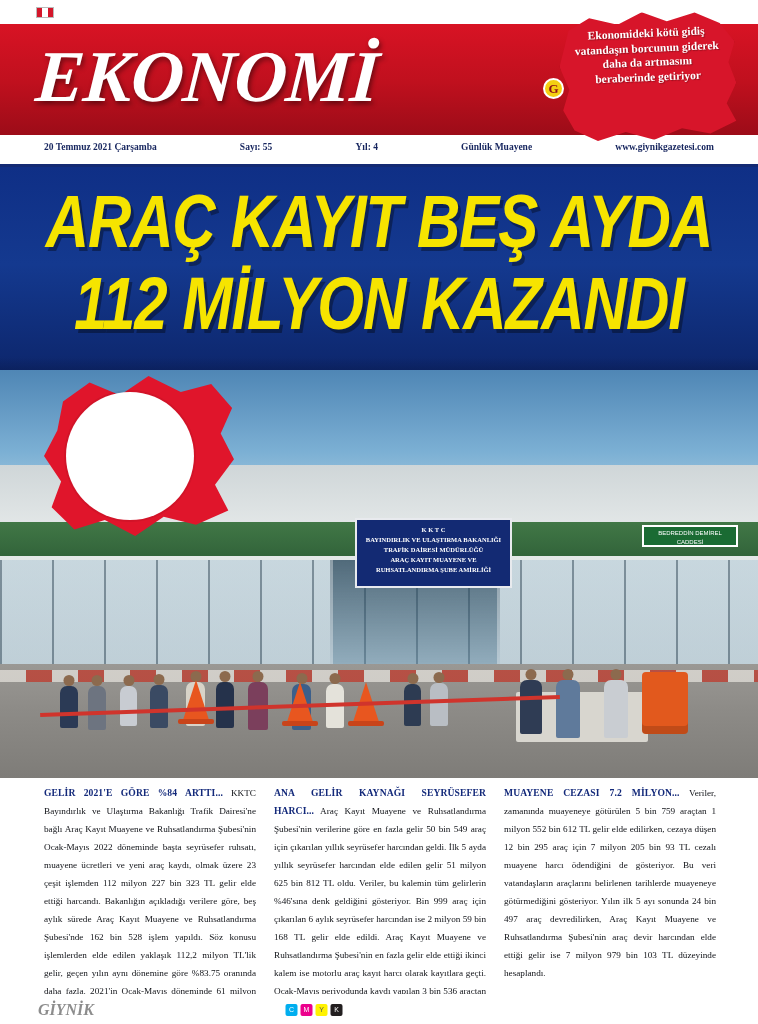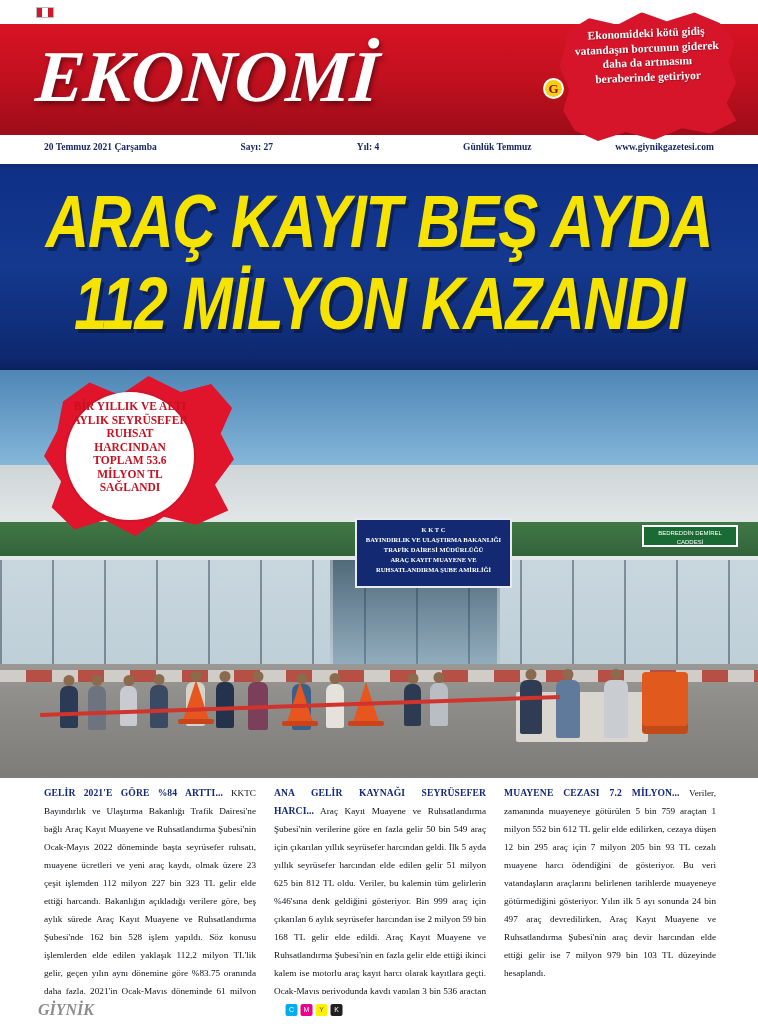--- a/index.html
+++ b/index.html
@@ -323,23 +323,23 @@
   </div>
 
   <div class="stamp">
     <div class="splat"></div>
     <div class="txt">Ekonomideki kötü gidiş vatandaşın borcunun giderek daha da artmasını beraberinde getiriyor</div>
   </div>
 
   <div class="infobar">
     <div class="row">
       <span>20 Temmuz 2021 Çarşamba</span>
-      <span>Sayı: 27</span>
+      <span>Sayı: 55</span>
       <span>Yıl: 4</span>
-      <span>Günlük Temmuz</span>
+      <span>Günlük Muayene</span>
       <span>www.giynikgazetesi.com</span>
     </div>
   </div>
 
   <div class="headline-block">
     <div class="headline l1">ARAÇ KAYIT BEŞ AYDA</div>
     <div class="headline l2">112 MİLYON KAZANDI</div>
   </div>
 
   <div class="photo">
@@ -415,21 +415,20 @@
     <div class="cone" style="left:366px; top:352px;">
         <i></i>
         <b></b>
       </div>
     <div class="redtape"></div>
   </div>
 
   <div class="burst">
     <div class="splat2"></div>
     <div class="circ"></div>
-    <div class="btxt">BİR YILLIK VE ALTI AYLIK SEYRÜSEFER RUHSAT HARCINDAN TOPLAM 53.6 MİLYON TL SAĞLANDI</div>
   </div>
 
   <div class="columns">
     <div class="col">
       <p class="coltext">
         <span class="lede">GELİR 2021'E GÖRE %84 ARTTI...</span><span class="body"> KKTC Bayındırlık ve Ulaştırma Bakanlığı Trafik Dairesi'ne bağlı Araç Kayıt Muayene ve Ruhsatlandırma Şubesi'nin Ocak-Mayıs 2022 döneminde başta seyrüsefer ruhsatı, muayene ücretleri ve yeni araç kaydı, olmak üzere 23 çeşit işlemden 112 milyon 227 bin 323 TL gelir elde ettiği harcandı. Bakanlığın açıkladığı verilere göre, beş aylık sürede Araç Kayıt Muayene ve Ruhsatlandırma Şubesi'nde 162 bin 528 işlem yapıldı. Söz konusu işlemlerden elde edilen yaklaşık 112,2 milyon TL'lik gelir, geçen yılın aynı dönemine göre %83.75 oranında daha fazla. 2021'in Ocak-Mayıs döneminde 61 milyon 071 bin 708 TL gelir sağlanmıştı.</span>
       </p>
     </div>
     <div class="col">
       <p class="coltext">

